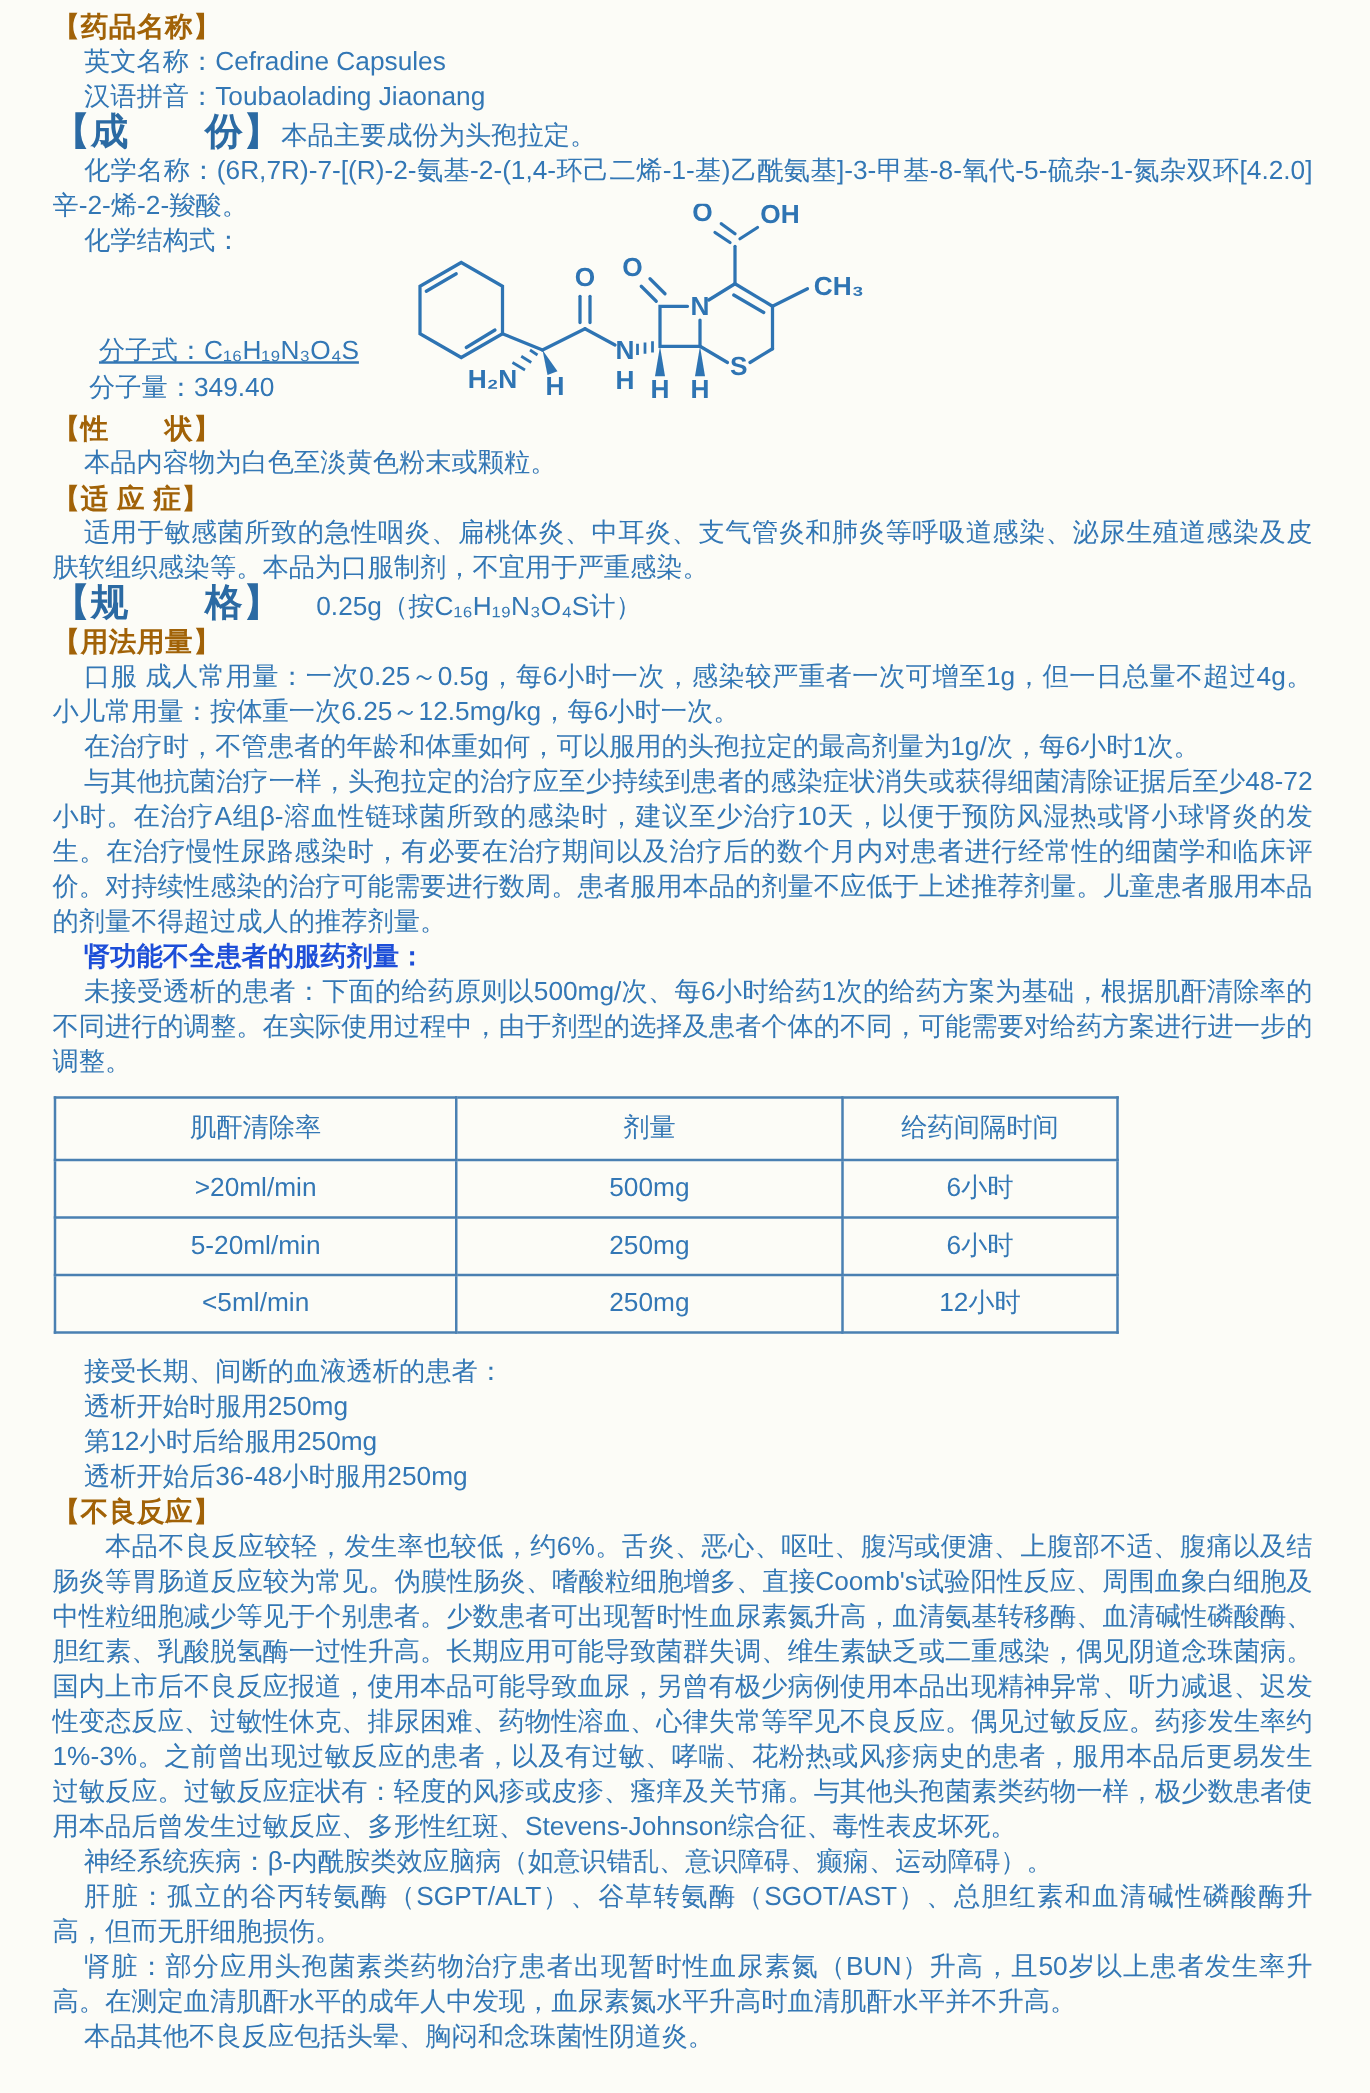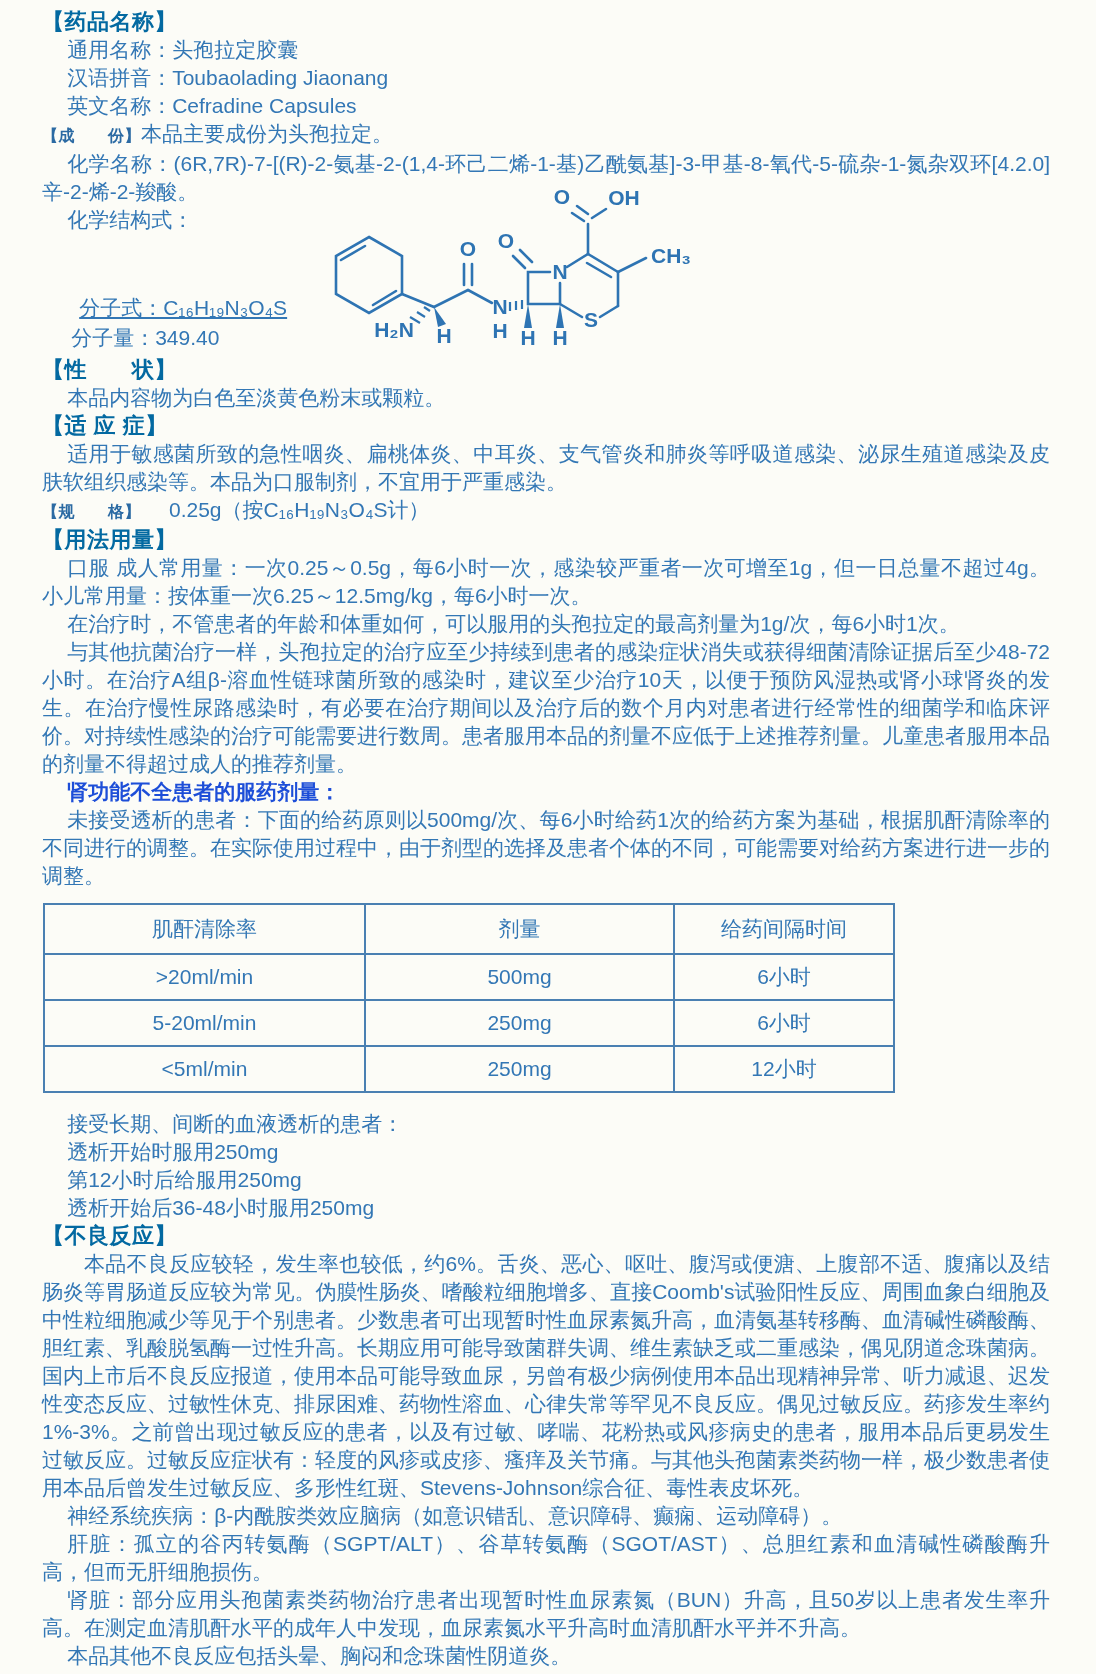--- a/index.html
+++ b/index.html
@@ -7,22 +7,22 @@
     width:1096px;height:1674px;overflow:hidden;
     background:#fcfcf7;
     color:#3377b5;
     font-family:"Liberation Sans","DejaVu Sans",sans-serif;
     font-size:21px;line-height:28px;
   }
   .page{padding:8px 46px 0 42px;}
   p{margin:0;text-align:justify;}
   .ind{text-indent:1.2em;}
   .ind2{text-indent:2em;}
-  .h{font-weight:700;color:#2b6aa3;font-size:16px;letter-spacing:.5px;}
-  .hblock{font-weight:700;color:#0369a1;font-size:22px;letter-spacing:.5px;text-indent:0;}
+  .h{font-weight:700;color:#2b6aa3;font-size:30px;letter-spacing:.5px;}
+  .hblock{font-weight:700;color:#a16207;font-size:22px;letter-spacing:.5px;text-indent:0;}
   .bold{font-weight:700;color:#1d4ed8;}
   .spec-val{margin-left:28px;}
   
   .struct{position:relative;height:150px;}
   .struct .f1{position:absolute;left:0;top:0;}
   .struct .f2{position:absolute;left:12px;top:88px;text-decoration:underline;}
   .struct .f3{position:absolute;left:4px;top:118px;}
   .struct svg{position:absolute;left:252px;top:-16px;}
   .atom{font-family:"Liberation Sans","DejaVu Sans",sans-serif;font-weight:700;font-size:21px;fill:#2e74b3;}
   .bond{stroke:#2e74b3;stroke-width:2.6;fill:none;stroke-linecap:round;}
@@ -44,23 +44,22 @@
   table.dose td{height:44px;}
   col.c1{width:321px;} col.c2{width:309px;} col.c3{width:220px;}
   .dia-line{text-indent:1.2em;}
 </style>
 </head>
 <body>
 
 <div class="page">
 
   <p class="hblock">【药品名称】</p>
-  <p class="ind">通用名称：头孢拉定胶囊</p>
+  <p class="ind">英文名称：Cefradine Capsules</p>
   <p class="ind">汉语拼音：Toubaolading Jiaonang</p>
-  <p class="ind">英文名称：Cefradine Capsules</p>
 
   <p><span class="h">【成　　份】</span><span>本品主要成份为头孢拉定。</span></p>
   <p class="ind">化学名称：(6R,7R)-7-[(R)-2-氨基-2-(1,4-环己二烯-1-基)乙酰氨基]-3-甲基-8-氧代-5-硫杂-1-氮杂双环[4.2.0]辛-2-烯-2-羧酸。</p>
 
   <div class="struct">
     <p class="f1 ind">化学结构式：</p>
     <p class="f2 ind">分子式：C₁₆H₁₉N₃O₄S</p>
     <p class="f3 ind">分子量：349.40</p>
 
     <svg width="430" height="165" viewBox="0 0 430 165">

